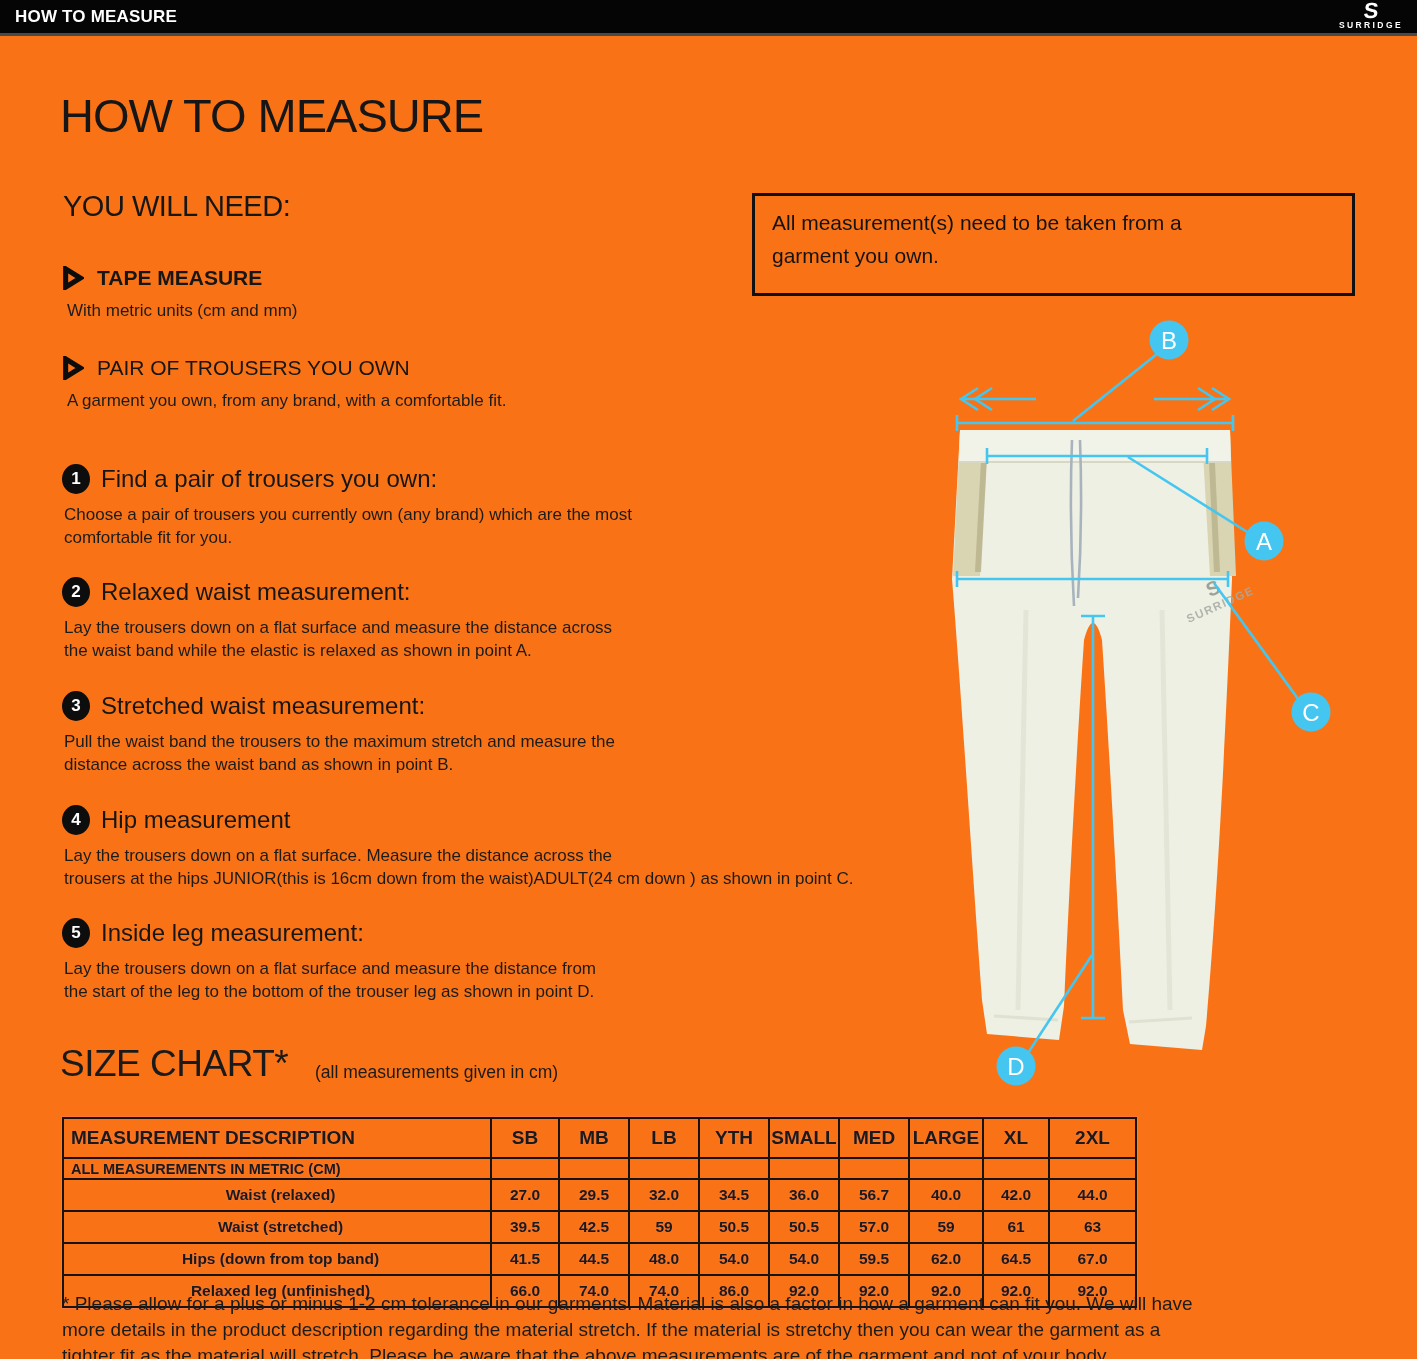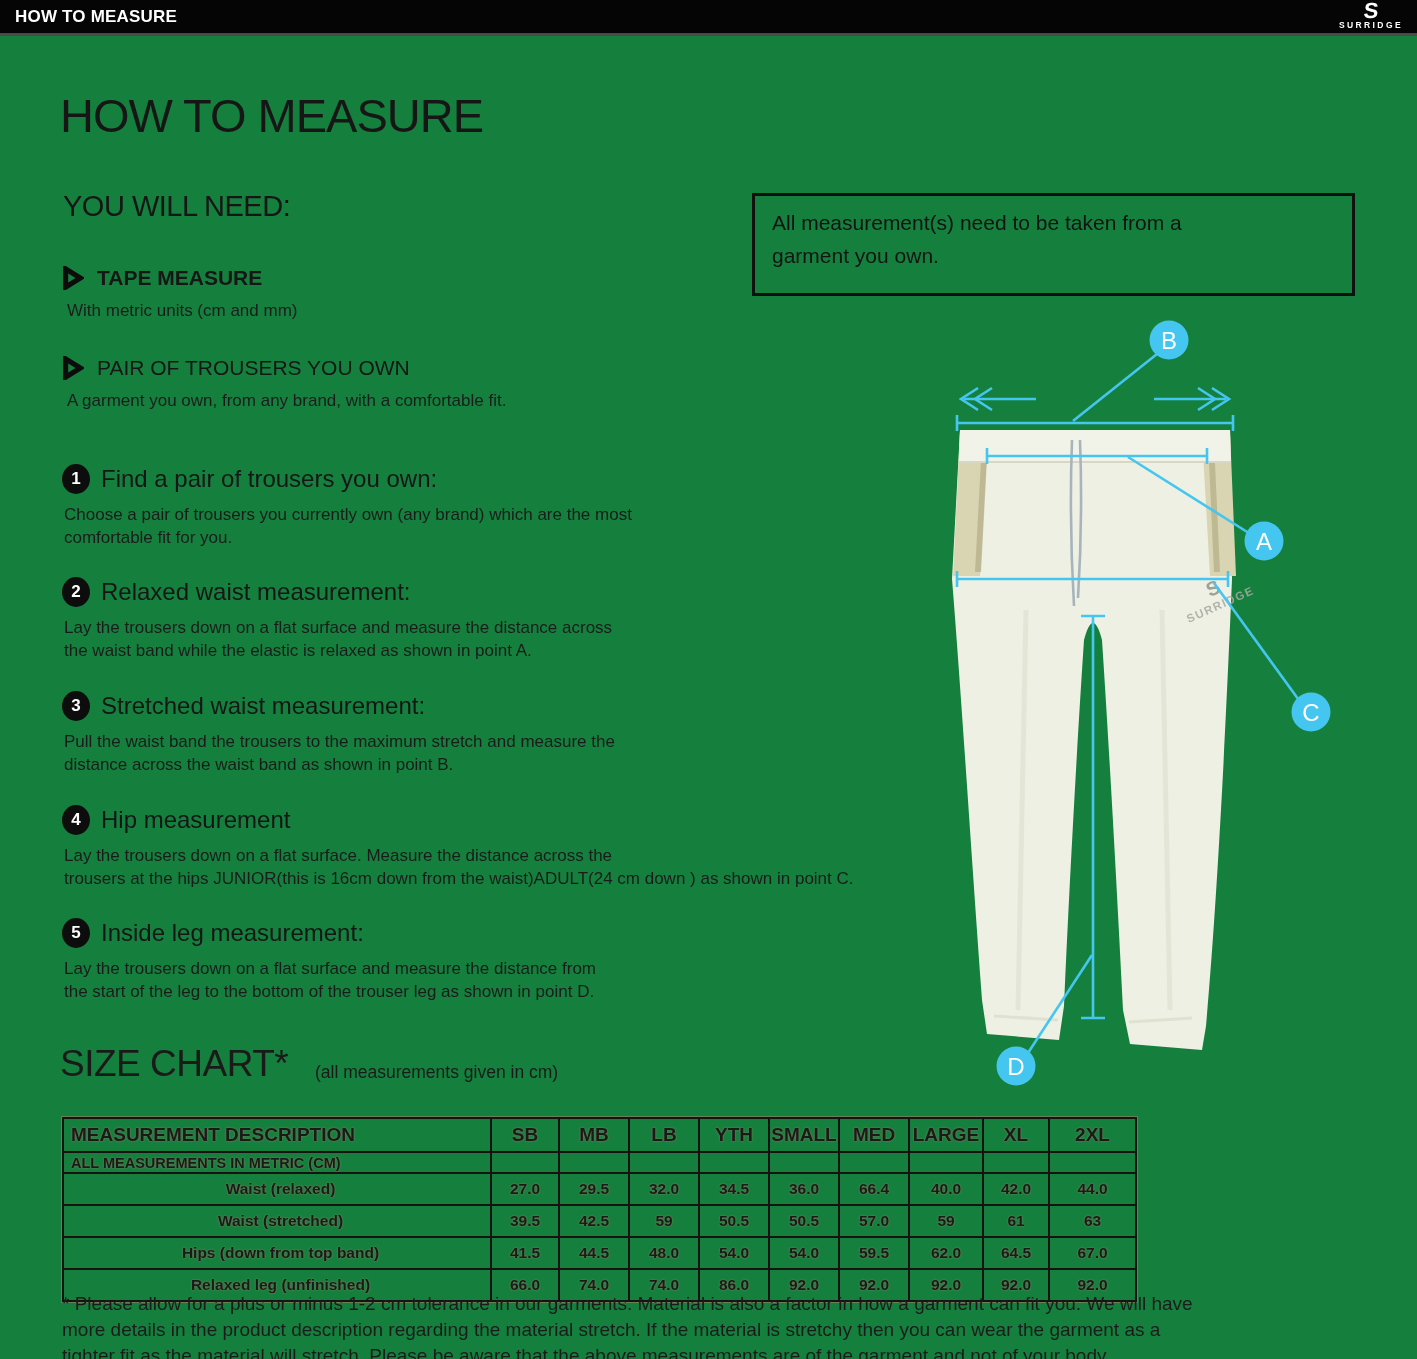--- a/index.html
+++ b/index.html
@@ -1,18 +1,18 @@
 <!DOCTYPE html>
 <html><head>
 <meta charset="utf-8">
 <style>
   * { margin:0; padding:0; box-sizing:border-box; }
   html,body { background:#ffffff; }
   body { font-family:"Liberation Sans", sans-serif; color:#1a1a1a; }
-  .page { position:relative; width:1417px; height:1359px; background:#15803d; overflow:hidden; }
+  .page { position:relative; width:1417px; height:1359px; background:#f97316; overflow:hidden; }
   .abs { position:absolute; }
 
   
   .topbar { left:0; top:0; width:1417px; height:36px; background:#050505; border-bottom:3px solid #4a4a4a; }
   .topbar-title { position:absolute; left:15px; top:0; height:36px; line-height:34px; color:#fff; font-size:17px; font-weight:700; letter-spacing:.2px; }
   .brand { position:absolute; right:14px; top:2px; color:#fff; text-align:center; }
   .brand-s { font-size:22px; font-weight:700; line-height:18px; transform:skewX(-6deg); }
   .brand-name { font-size:8.5px; font-weight:700; letter-spacing:2.4px; line-height:10px; }
 
   .page-title { font-size:47px; font-weight:400; letter-spacing:-1px; color:#161616; }
@@ -28,21 +28,21 @@
   .step-title { font-size:24px; color:#161616; }
   .step-body { font-size:17px; line-height:23px; color:#1b1b1b; white-space:pre-line; margin-top:9px; margin-left:2px; }
 
   .note-box { left:752px; top:193px; width:603px; height:103px; border:3.5px solid #101010; padding:10px 17px; font-size:21px; line-height:33px; white-space:pre-line; color:#131313; }
 
   .size-title { font-size:37px; font-weight:400; letter-spacing:-0.5px; }
   .size-subtitle { font-size:17.5px; }
 
   table.size-table { border-collapse:collapse; table-layout:fixed; width:1073px; }
   .size-table th, .size-table td { border:2px solid #181212; text-shadow:0 0 2px rgba(250,130,130,.55); overflow:hidden; white-space:nowrap; }
-  .size-table th { font-size:19px; font-weight:700; height:34px; text-align:center; }
+  .size-table th { font-size:19px; font-weight:700; height:40px; text-align:center; }
   .size-table th.desc, .size-table td.desc { text-align:left; padding-left:7px; }
   .size-table tr.metric td { font-size:14.5px; font-weight:700; height:21px; }
   .size-table tr.data td { font-size:15.5px; font-weight:700; height:32px; text-align:center; }
   .size-table { box-shadow:0 0 0 1px rgba(250,130,130,.35); }
 
   .footnote { font-size:19px; line-height:26px; white-space:pre-line; color:#1b1b1b; }
 
   svg text { font-family:"Liberation Sans", sans-serif; }
 </style>
 </head>
@@ -242,21 +242,21 @@
           <td></td>
       <td></td>
     </tr>
     <tr class="data">
       <td class="desc">Waist (relaxed)</td>
       <td>27.0</td>
       <td>29.5</td>
       <td>32.0</td>
       <td>34.5</td>
       <td>36.0</td>
-      <td>66.4</td>
+      <td>56.7</td>
       <td>40.0</td>
       <td>42.0</td>
       <td>44.0</td>
     </tr>
     <tr class="data">
       <td class="desc">Waist (stretched)</td>
       <td>39.5</td>
       <td>42.5</td>
       <td>59</td>
       <td>50.5</td>

